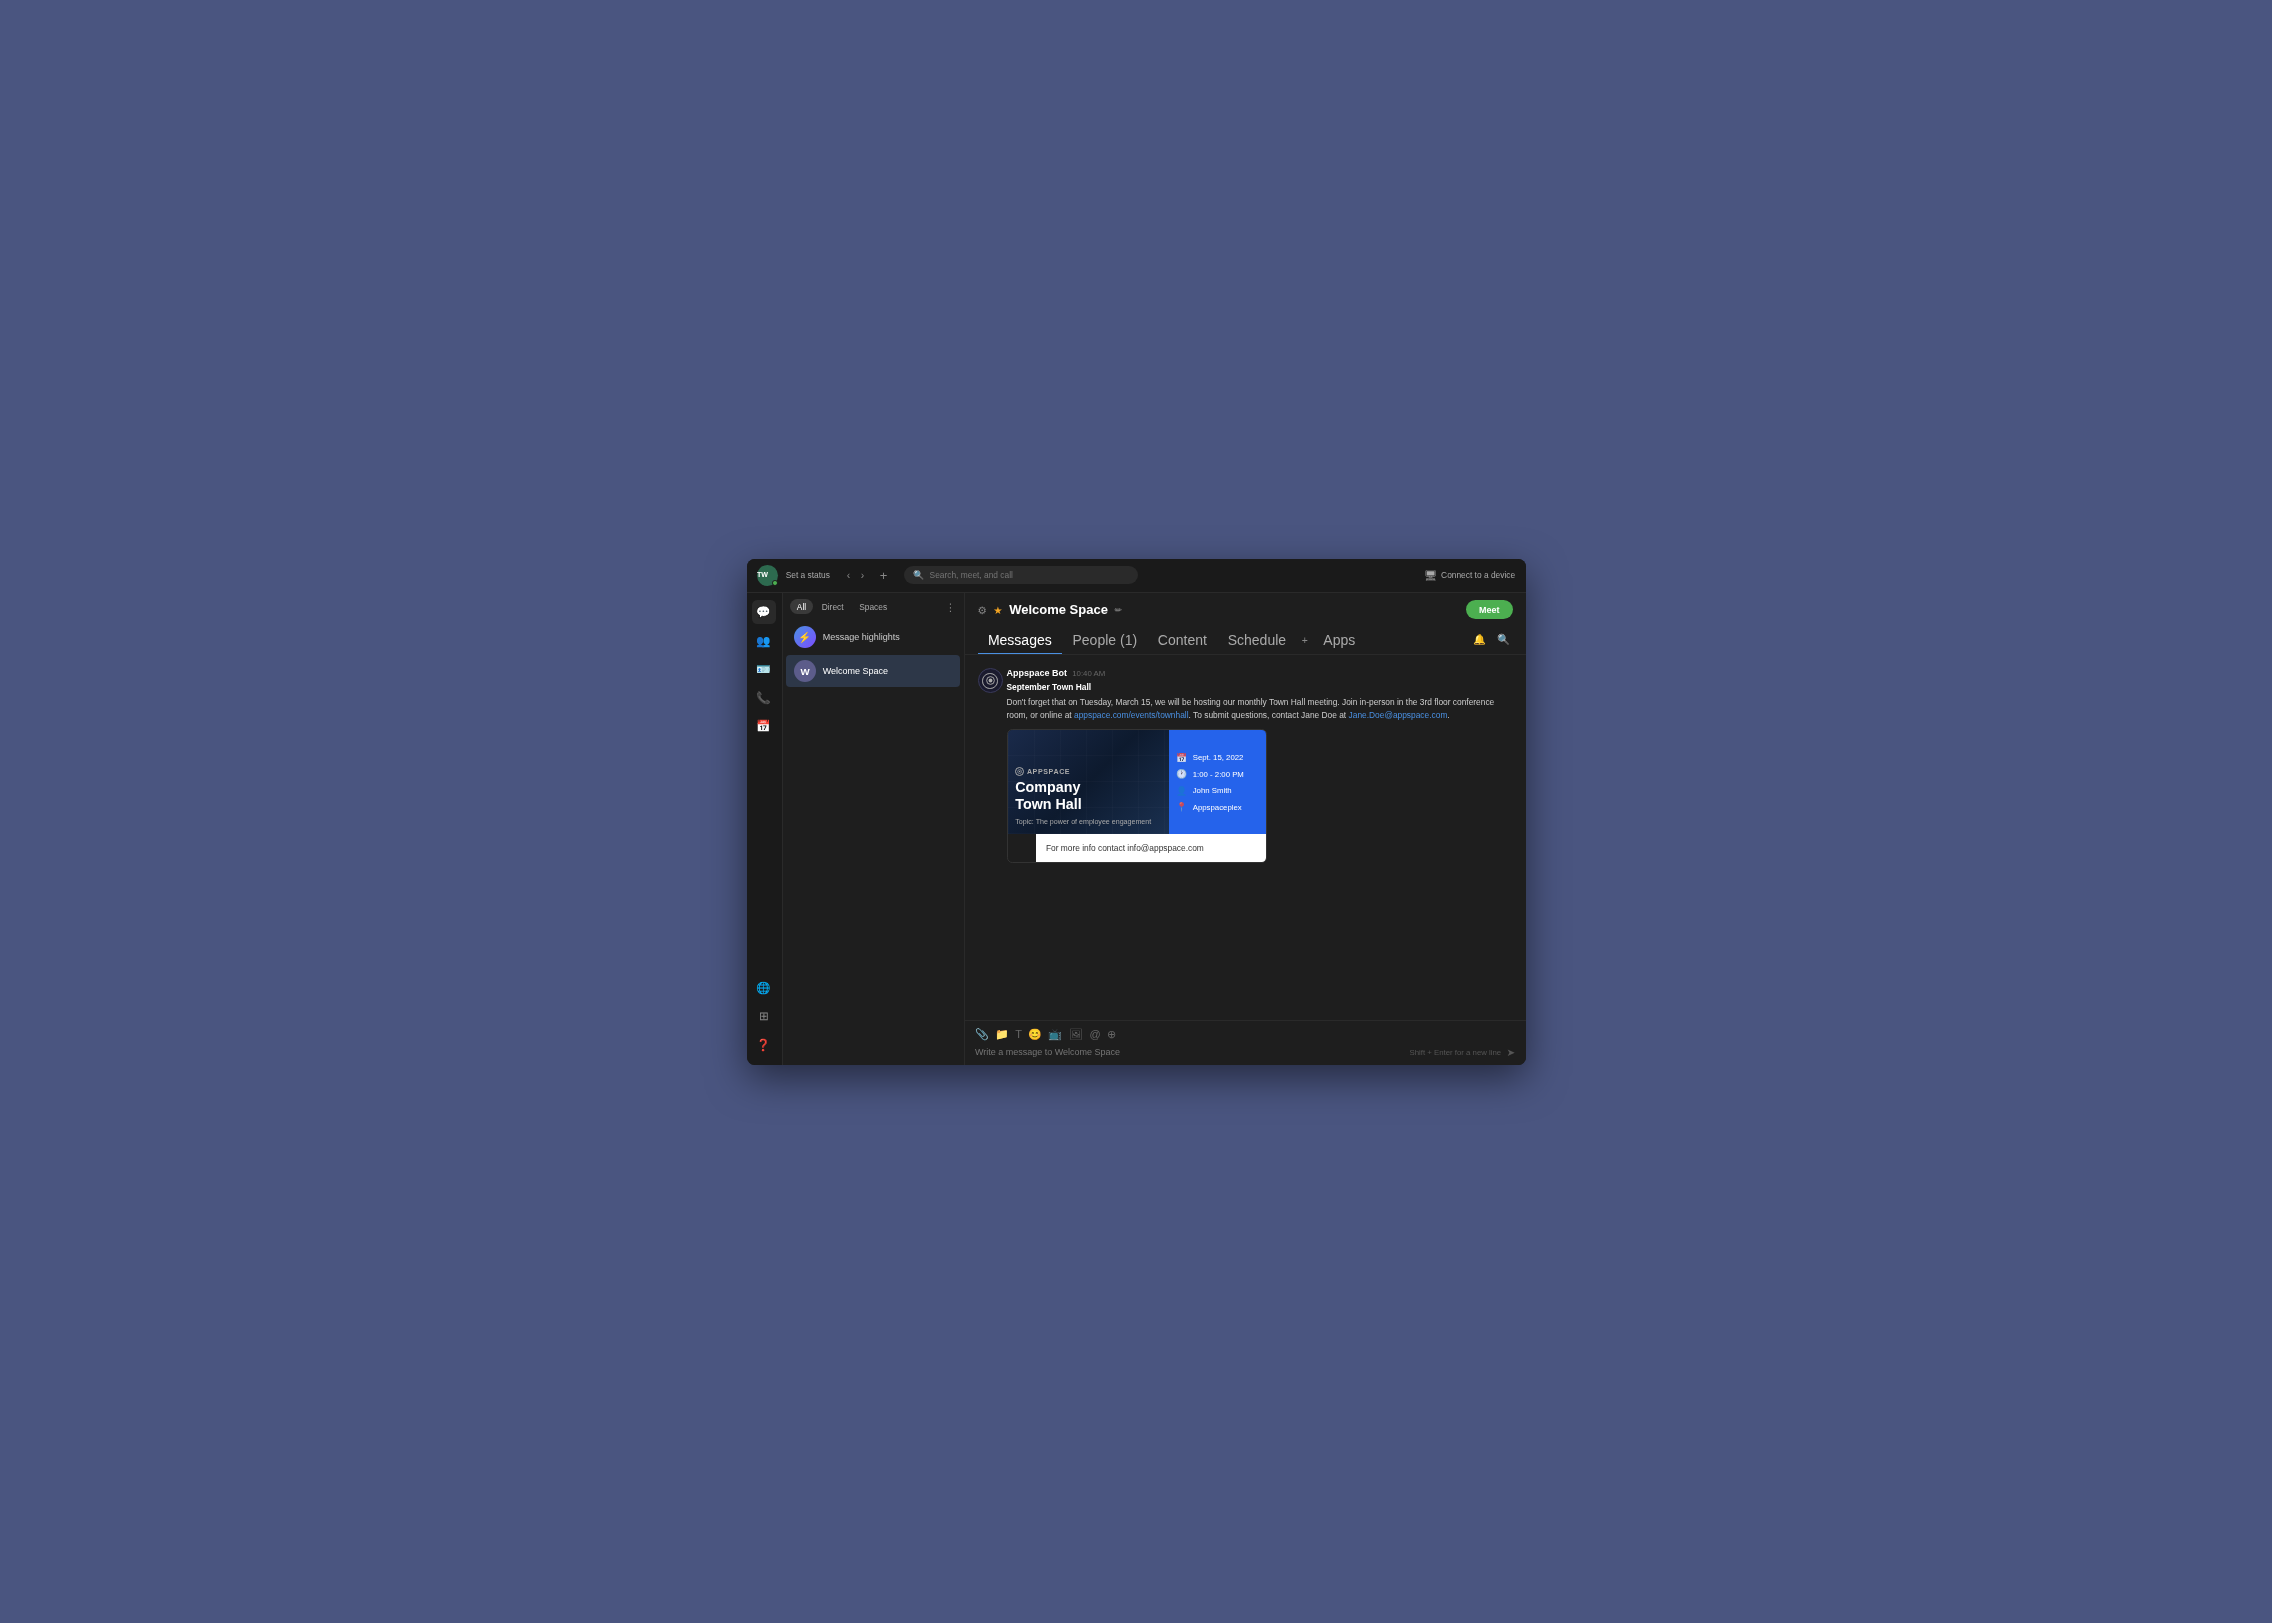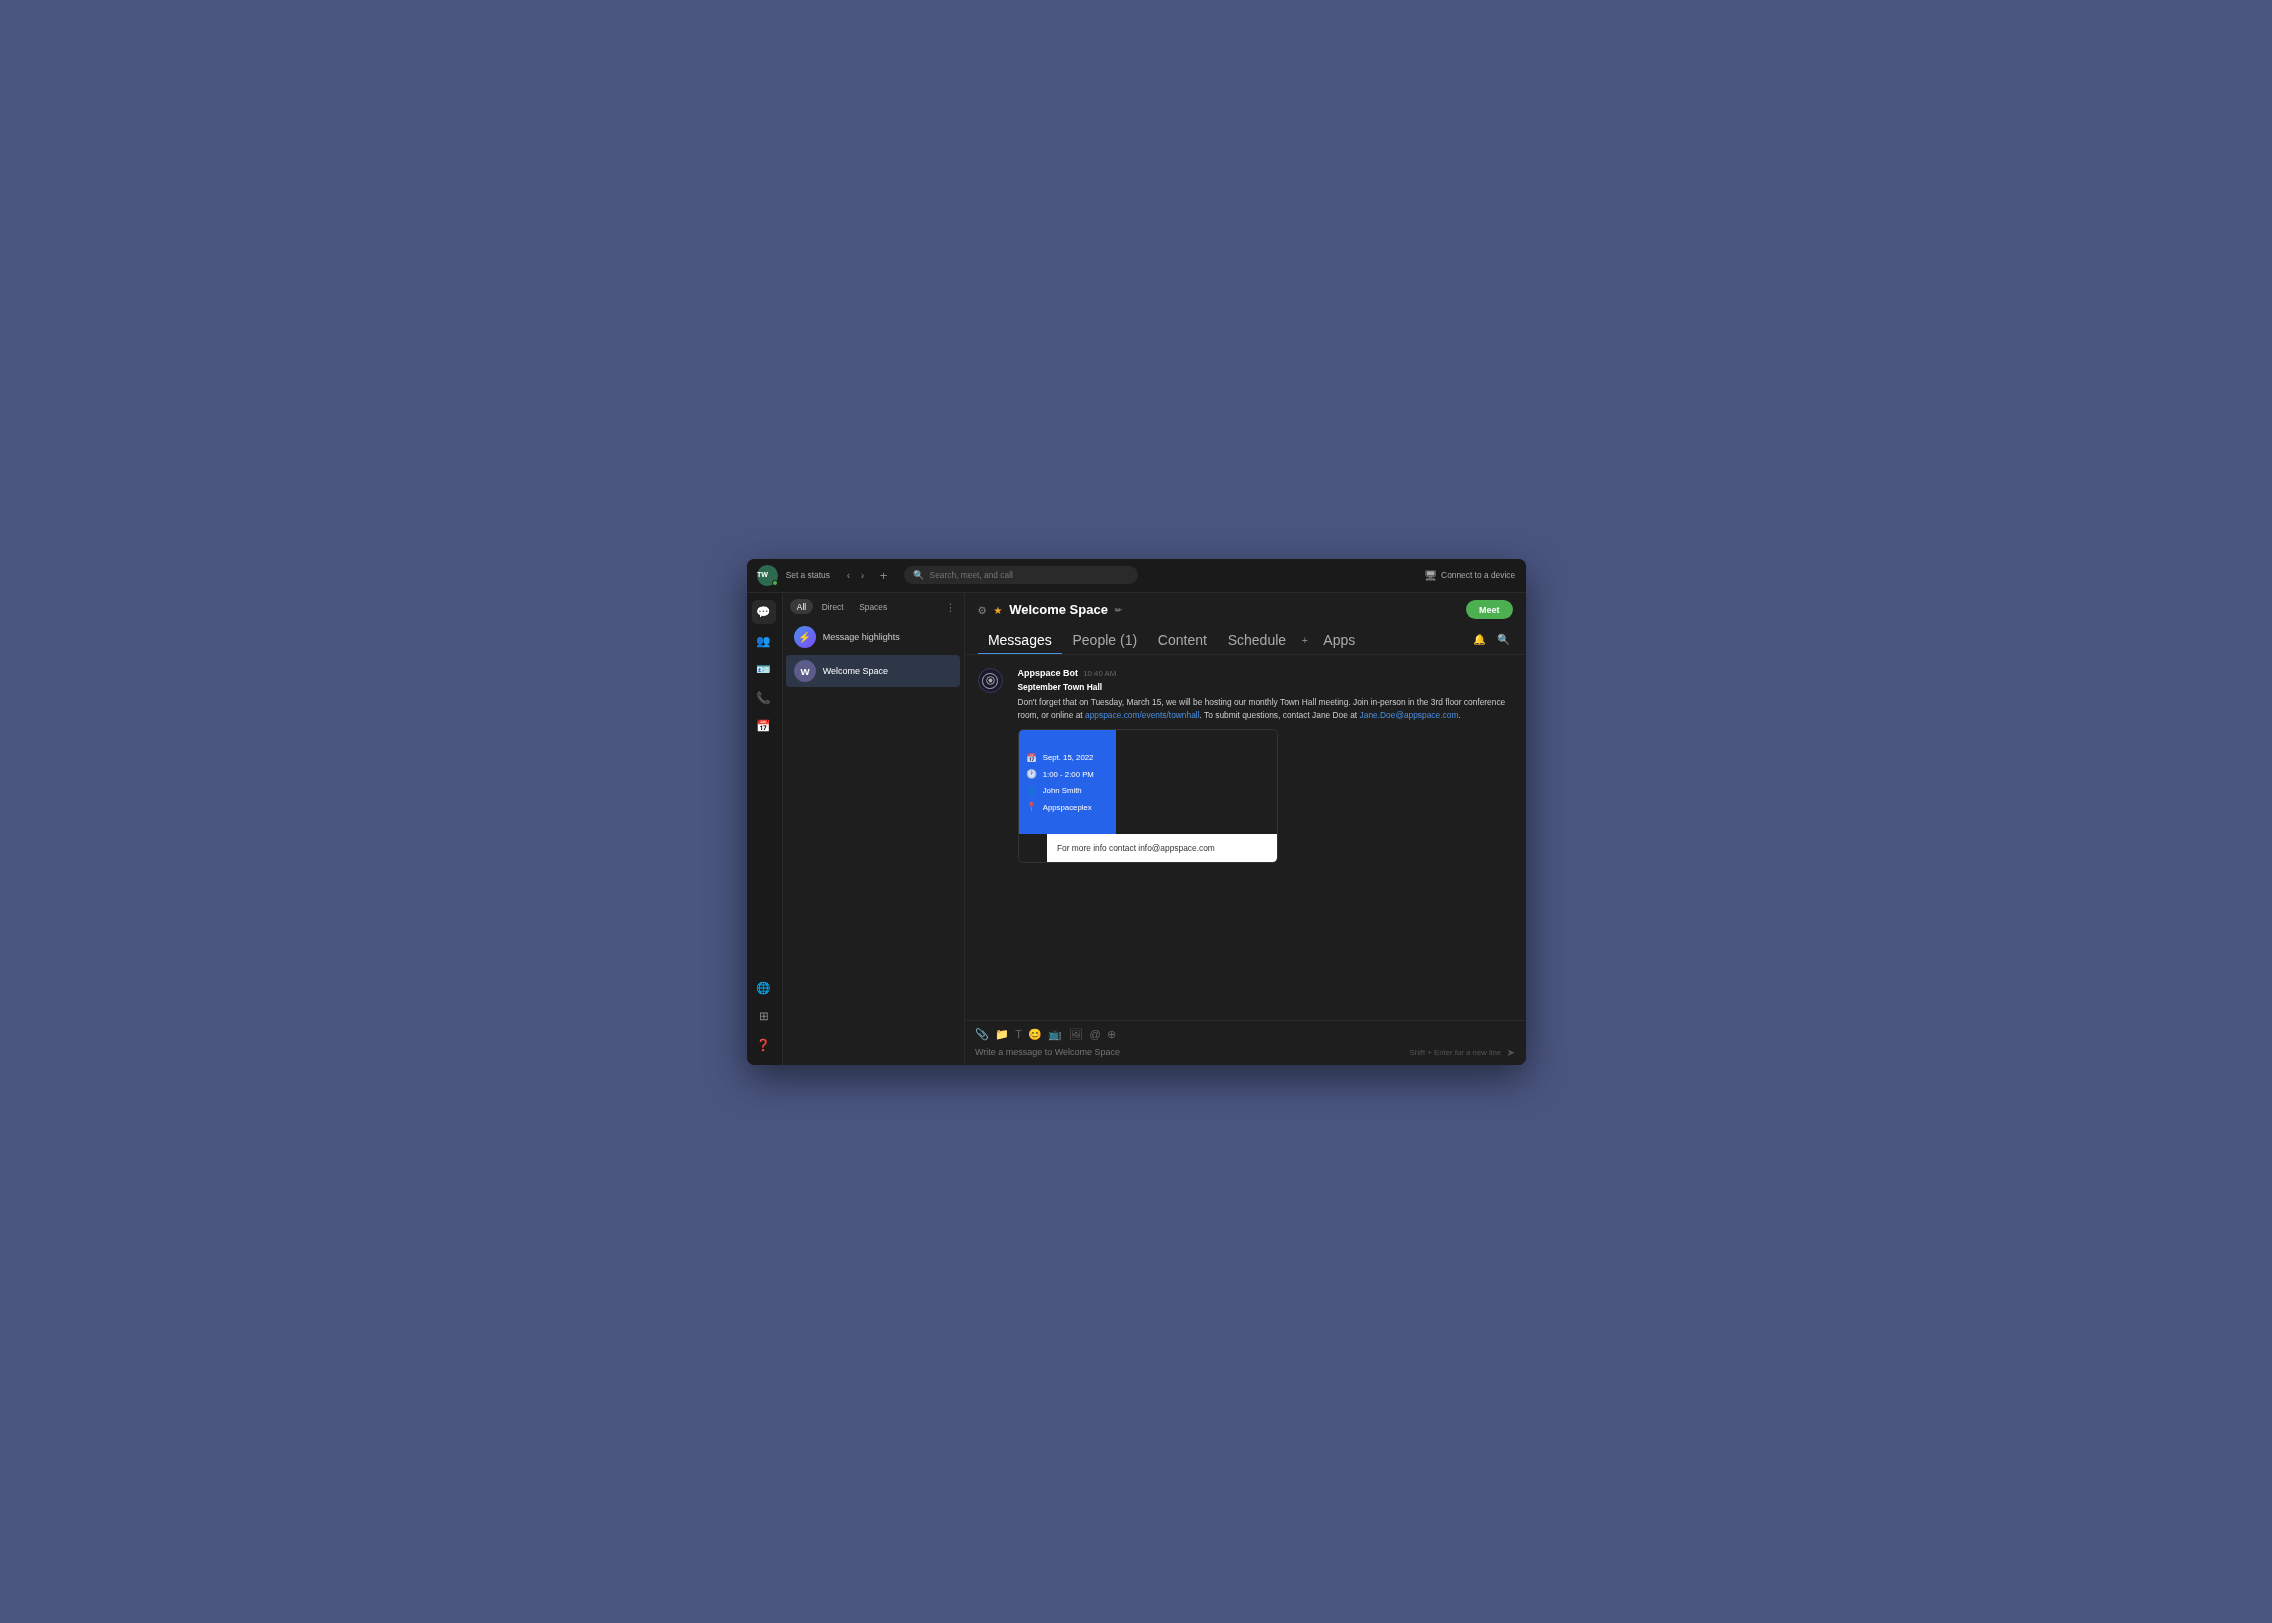--- a/index.html
+++ b/index.html
@@ -296,21 +296,21 @@
     }
 
     
     .messages-area {
       flex: 1;
       overflow-y: auto;
       padding: 13px;
     }
     .message-row {
       display: flex;
-      gap: 15px;
+      gap: 4px;
       margin-bottom: 10.4px;
     }
     .bot-avatar {
       width: 25px;
       height: 25px;
       border-radius: 50%;
       background: #1a1a2e;
       border: 1.3px solid #3a3a5a;
       display: flex;
       align-items: center;
@@ -610,20 +610,36 @@
               <span class="message-sender">Appspace Bot</span>
               <span class="message-time">10:40 AM</span>
             </div>
             <div class="message-text" style="font-weight:600;color:#fff;margin-bottom:2.6px;">September Town Hall</div>
             <div class="message-text">
               <span>Don't forget that on Tuesday, March 15, we will be hosting our monthly Town Hall meeting. Join in-person in the 3rd floor conference room, or online at </span><a class="message-link">appspace.com/events/townhall</a><span>. To submit questions, contact Jane Doe at </span><a class="message-link">Jane.Doe@appspace.com</a><span>.</span>
             </div>
 
             <div class="event-card">
               <div class="event-card-top">
+                <div class="event-card-image">
+                  <div class="appspace-logo">
+                    <div class="appspace-logo-icon">
+                      <svg width="5.2" height="5.2" viewBox="0 0 8 8">
+                          <circle cx="4" cy="4" r="3" stroke="#aaa" stroke-width="1" fill="none"></circle>
+                          <circle cx="4" cy="4" r="1.2" fill="#aaa"></circle>
+                        </svg>
+                    </div>
+                    <span>APPSPACE</span>
+                  </div>
+                  <div class="event-title">
+                    <span>Company</span><br>
+                    <span>Town Hall</span>
+                  </div>
+                  <div class="event-topic">Topic: The power of employee engagement</div>
+                </div>
                 <div class="event-card-details">
                   <div class="event-detail-row">
                     <span class="event-detail-icon">📅</span>
                     <span class="event-detail-text">Sept. 15, 2022</span>
                   </div>
                   <div class="event-detail-row">
                     <span class="event-detail-icon">🕐</span>
                     <span class="event-detail-text">1:00 - 2:00 PM</span>
                   </div>
                   <div class="event-detail-row">

